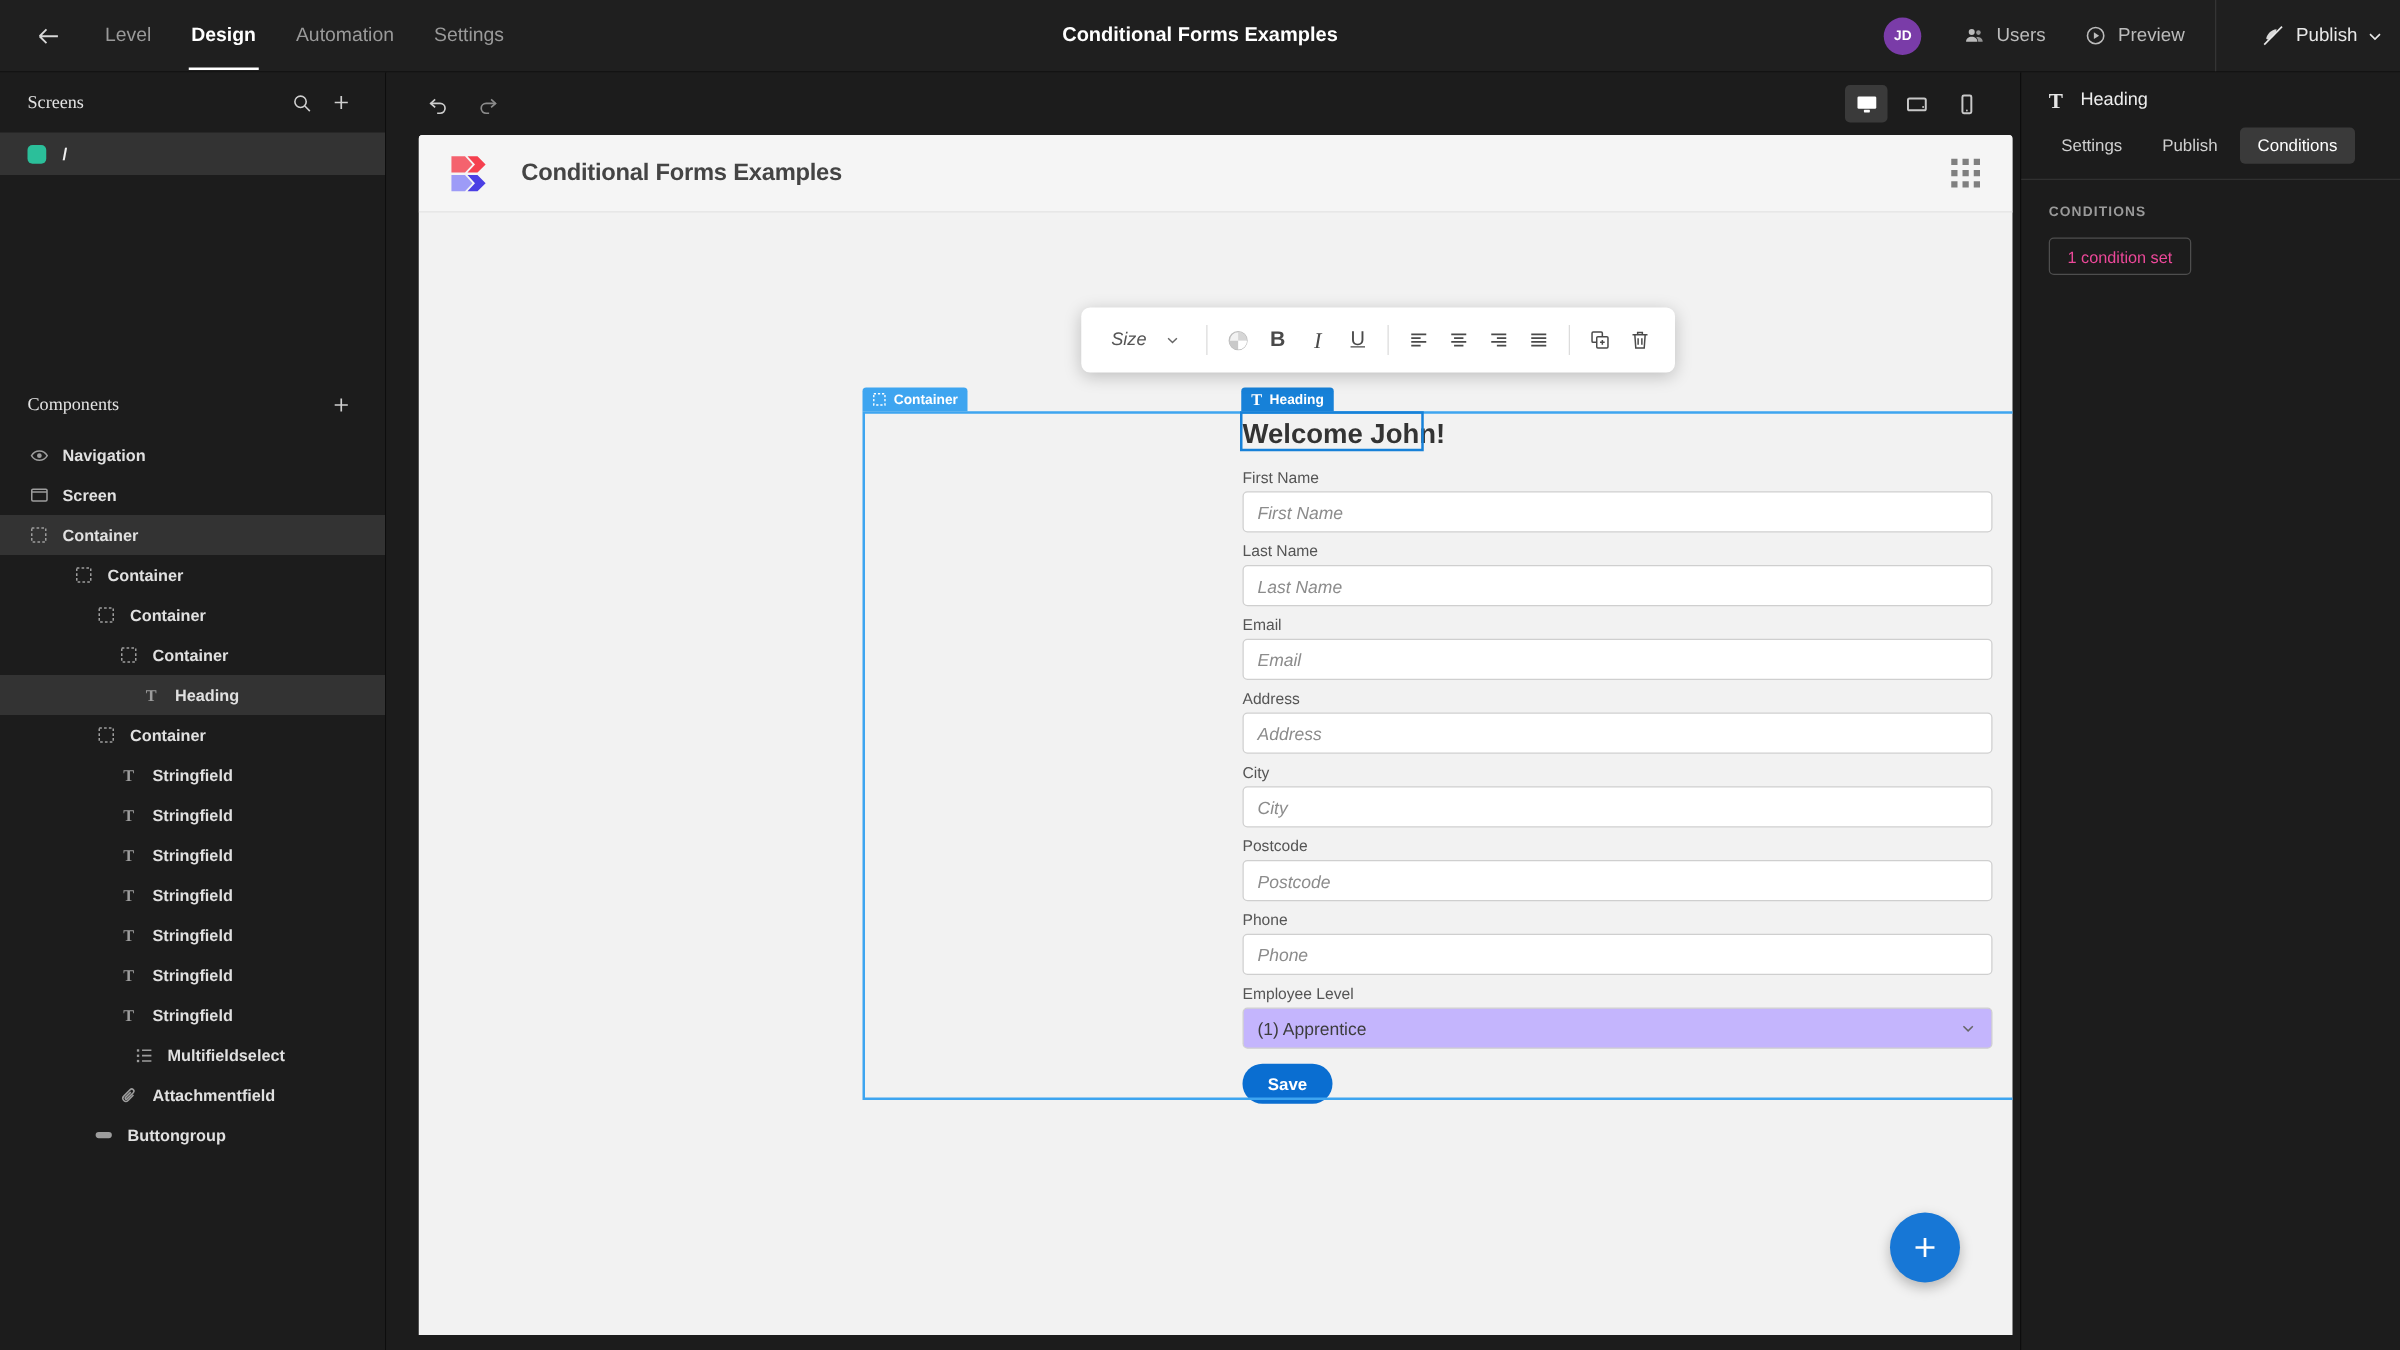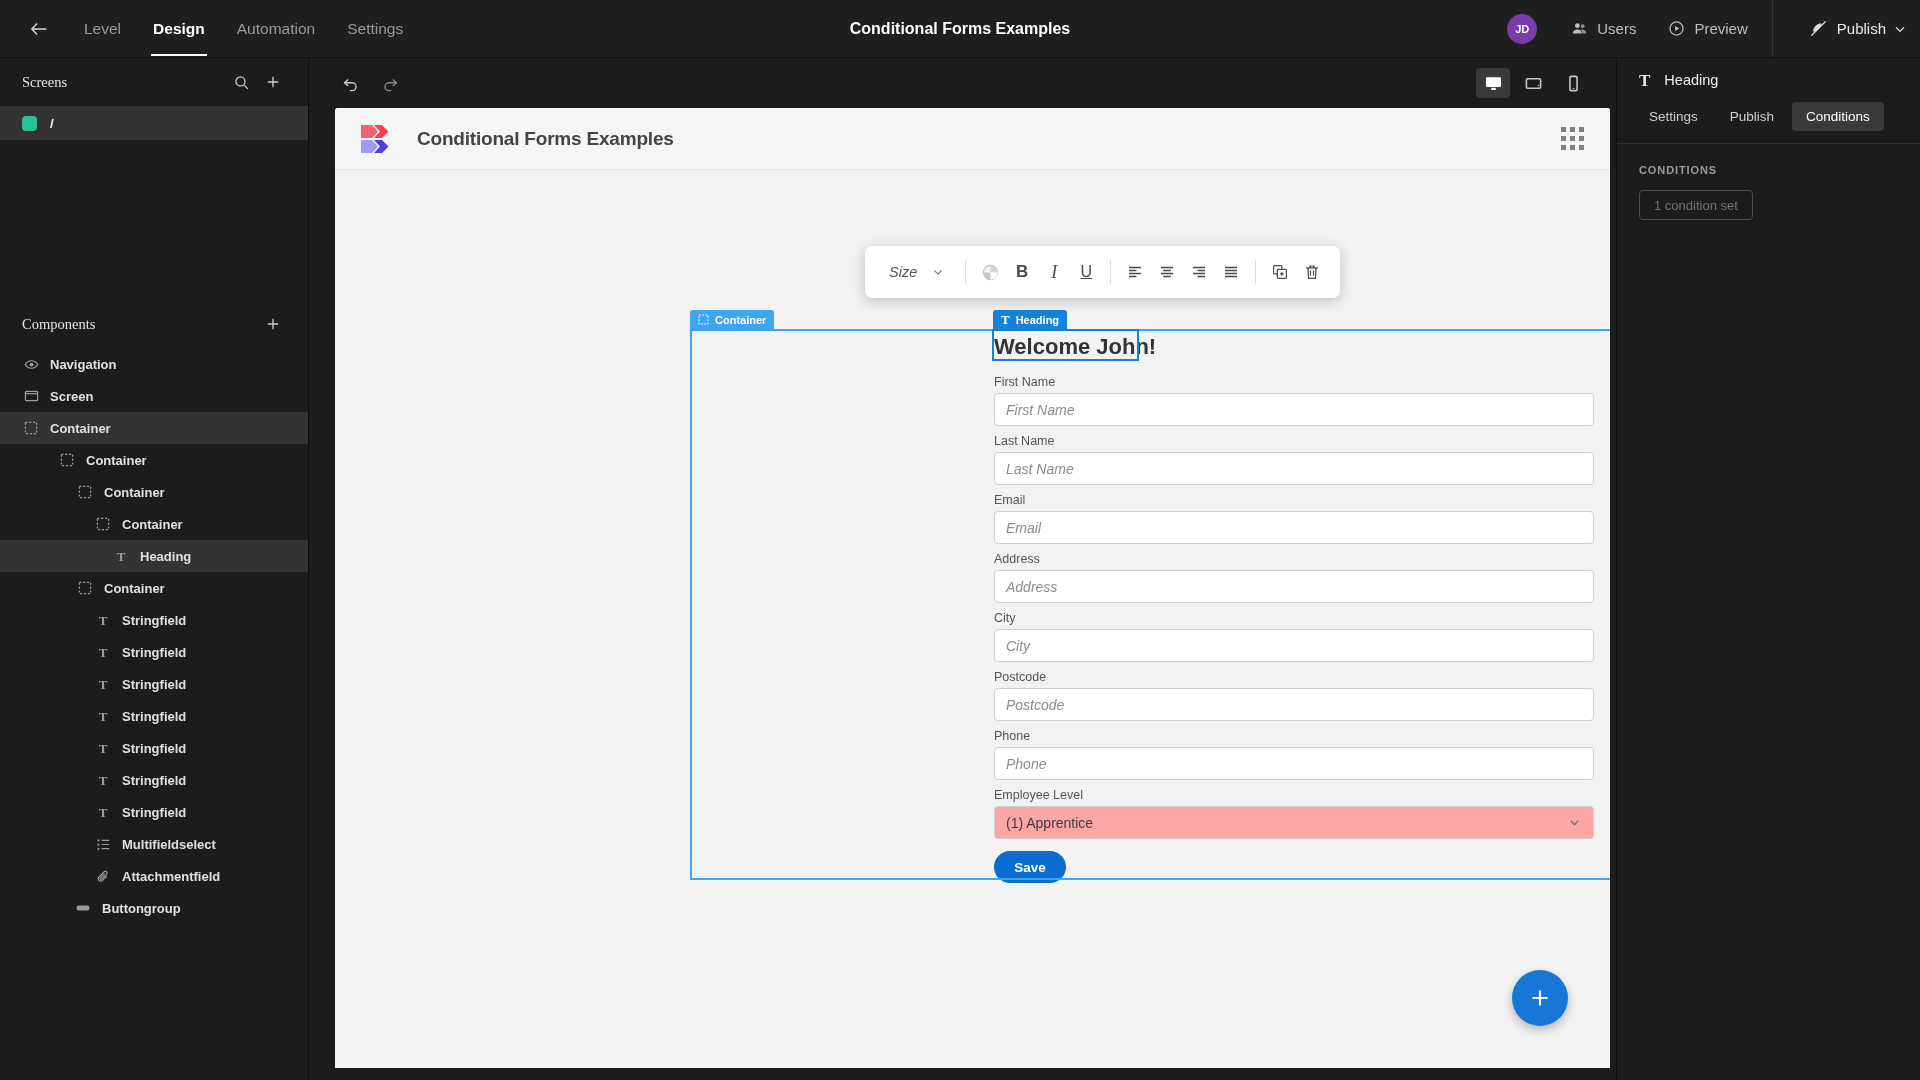--- a/index.html
+++ b/index.html
@@ -176,21 +176,21 @@
   #fields { position: absolute; left: 302px; top: 44px; width: 600px; }
   .field { margin-bottom: 8px; }
   .field-label { font-size: 12.5px; color: #555; margin-bottom: 4px; }
   .field-input {
     width: 600px; height: 33px; background: #ffffff;
     border: 1px solid #cfcfcf; border-radius: 4px; padding: 0 11px;
     font-size: 14px; color: #8c8c8c; font-style: italic;
     display: flex; align-items: center; cursor: text;
   }
   .field-select {
-    width: 600px; height: 33px; background: #fca5a5;
+    width: 600px; height: 33px; background: #c4b5fd;
     border: 1px solid #cfcfcf; border-radius: 4px; padding: 0 11px;
     font-size: 14px; color: #3c3c3c;
     display: flex; align-items: center; cursor: pointer;
   }
   .field-select .sel-chev { margin-left: auto; color: #666; }
   #save-btn {
     margin-top: 12px; width: 72px; height: 32px; background: #0a6ed1;
     color: #fff; font-size: 13.5px; font-weight: 700; border-radius: 16px;
     display: flex; align-items: center; justify-content: center; cursor: pointer;
   }
@@ -221,21 +221,21 @@
     border-radius: 4px; cursor: pointer;
   }
   .rp-tab.active { background: #3a3a3a; color: #ffffff; }
   #rp-section-label {
     padding: 20px 22px 0; color: #9a9a9a; font-size: 11px;
     letter-spacing: .9px; font-weight: 700;
   }
   #condition-chip {
     margin: 14px 22px 0; display: inline-flex; align-items: center;
     height: 30px; padding: 0 14px; border: 1px solid #4e4e4e;
-    border-radius: 4px; color: #737373; font-size: 13px; cursor: pointer; text-align: right;
+    border-radius: 4px; color: #ec4899; font-size: 13px; cursor: pointer; text-align: right;
   }
   svg { display: block; }
 </style>
 </head>
 <body>
 
 <div id="topbar">
   <div id="back-arrow">
     <svg width="22" height="22" viewBox="0 0 24 24" fill="none" stroke="currentColor" stroke-width="1.6">
       <path d="M20 12H4M4 12l6-6M4 12l6 6"></path>
@@ -423,21 +423,21 @@
           <span style="font-family:'Liberation Serif',serif;font-weight:700;font-size:13px;line-height:1">T</span>
         </span>
         <span>Stringfield</span>
       </div>
       <div class="tree-row" style="padding-left: 94px;">
         <span class="ticon">
           <span style="font-family:'Liberation Serif',serif;font-weight:700;font-size:13px;line-height:1">T</span>
         </span>
         <span>Stringfield</span>
       </div>
-      <div class="tree-row" style="padding-left: 94px;">
+      <div class="tree-row" style="padding-left: 94px; margin-left: 12px;">
         <span class="ticon">
           <svg width="15" height="15" viewBox="0 0 16 16" stroke="currentColor" stroke-width="1.3">
             <path d="M6 3.5h8M6 8h8M6 12.5h8"></path>
             <rect x="1.6" y="2.6" width="2" height="2" fill="currentColor" stroke="none"></rect>
             <rect x="1.6" y="7.1" width="2" height="2" fill="currentColor" stroke="none"></rect>
             <rect x="1.6" y="11.6" width="2" height="2" fill="currentColor" stroke="none"></rect>
           </svg>
         </span>
         <span>Multifieldselect</span>
       </div>

